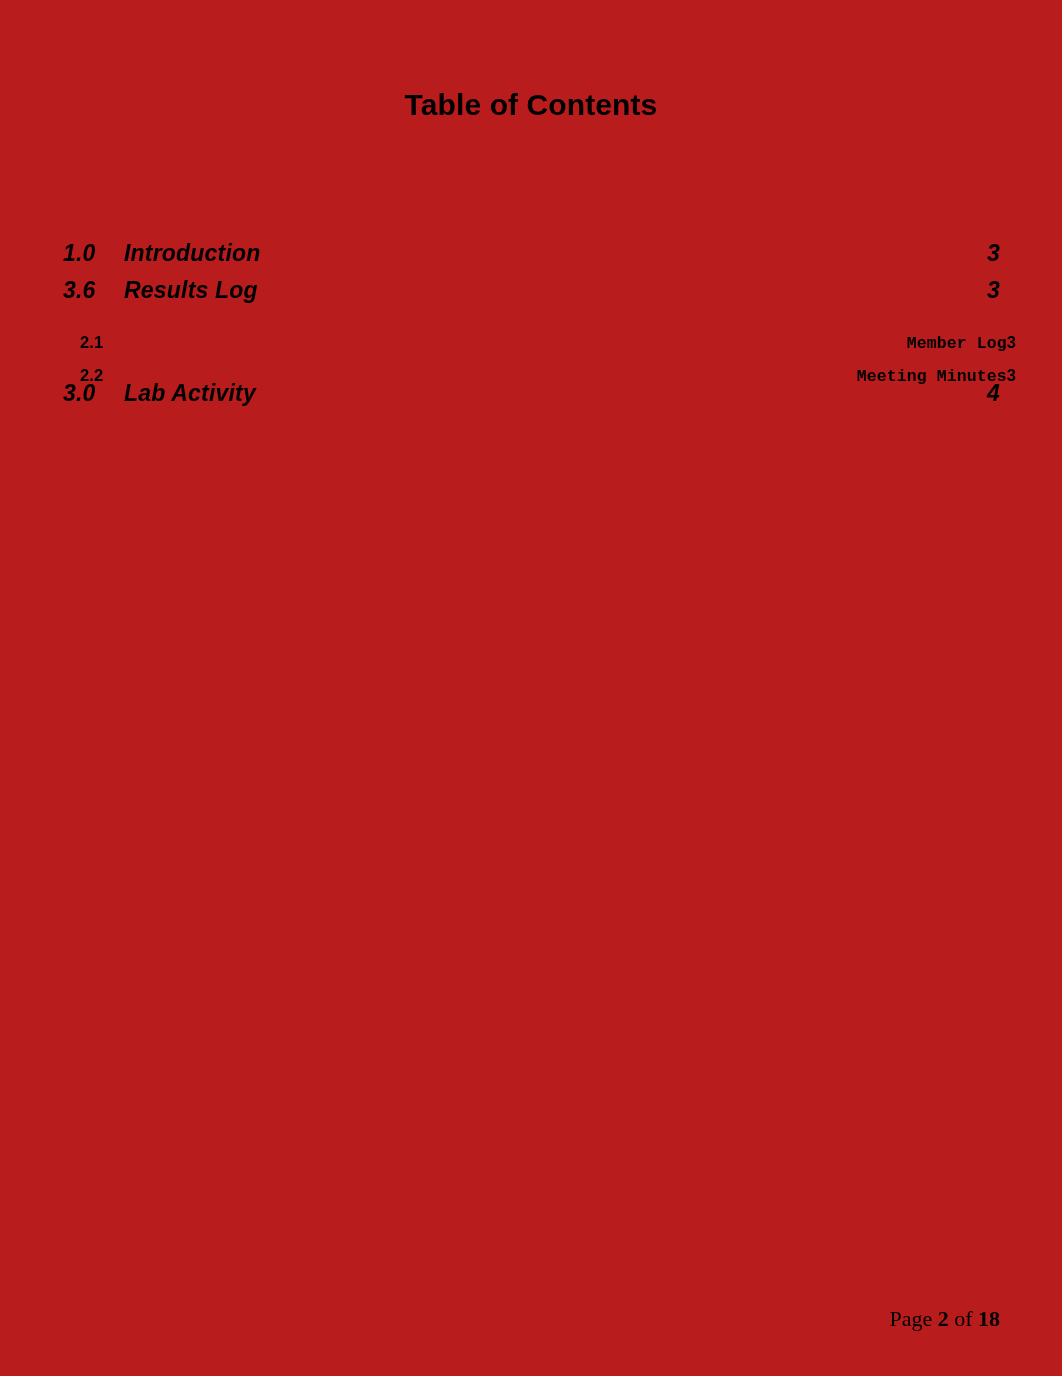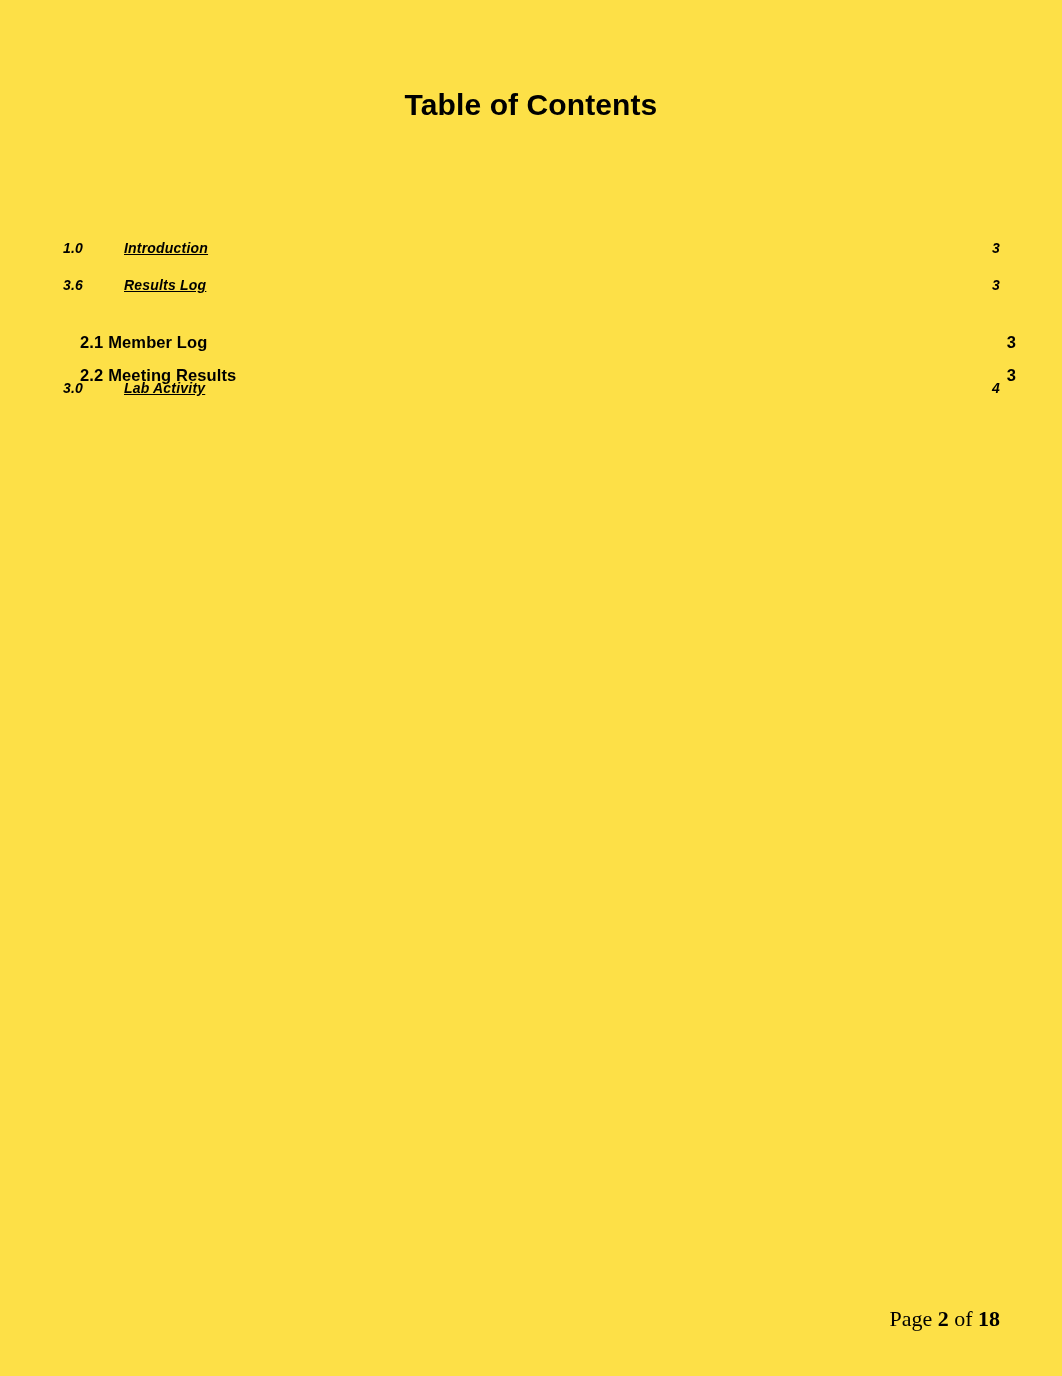--- a/index.html
+++ b/index.html
@@ -13,21 +13,21 @@
     position: relative;
     overflow: hidden;
     font-family: "Liberation Sans", sans-serif;
     color: #000000;
     -webkit-font-smoothing: antialiased;
   }
 
   .page {
     position: absolute;
     inset: 0;
-    background: #fde047;
+    background: #b91c1c;
   }
 
   
   .doc-title {
     position: absolute;
     top: 88px;
     left: 0;
     width: 1062px;
     text-align: center;
     font-family: "Liberation Sans", sans-serif;
@@ -51,36 +51,35 @@
     display: flex;
     align-items: baseline;
     width: 100%;
     white-space: nowrap;
   }
 
   
   .toc-entry.level-1 {
     height: 37px;
     font-family: "Liberation Sans", sans-serif;
-    font-size: 14px;
+    font-size: 23px;
     font-weight: bold;
     font-style: italic;
     letter-spacing: 0.2px;
   }
 
   .toc-entry.level-1 .toc-number {
     width: 61px;
     flex: 0 0 61px;
     text-align: left;
   }
 
   .toc-entry.level-1 .toc-title {
     flex: 1 1 auto;
     text-align: left;
-    text-decoration: underline;
   }
 
   .toc-entry.level-1 .toc-page {
     flex: 0 0 auto;
     text-align: right;
     font-style: italic;
     font-weight: bold;
   }
 
   
@@ -95,22 +94,23 @@
   }
 
   .toc-entry.level-2 .toc-number {
     flex: 0 0 auto;
     text-align: left;
     margin-top: 19px;
   }
 
   .toc-entry.level-2 .toc-title {
     flex: 1 1 auto;
-    text-align: left;
+    text-align: right;
     padding-left: 5px;
+    font-family: Liberation Mono, monospace;
   }
 
   .toc-entry.level-2 .toc-page {
     flex: 0 0 auto;
     text-align: right;
     font-style: normal;
     font-weight: bold;
     padding-right: 1px;
   }
 
@@ -157,21 +157,21 @@
     </div>
 
     <div class="toc-entry level-2">
       <span class="toc-number">2.1</span>
       <span class="toc-title">Member Log</span>
       <span class="toc-page">3</span>
     </div>
 
     <div class="toc-entry level-2">
       <span class="toc-number">2.2</span>
-      <span class="toc-title">Meeting Results</span>
+      <span class="toc-title">Meeting Minutes</span>
       <span class="toc-page">3</span>
     </div>
 
     <div class="toc-entry level-1">
       <span class="toc-number">3.0</span>
       <span class="toc-title">Lab Activity</span>
       <span class="toc-page">4</span>
     </div>
 
   </div>

